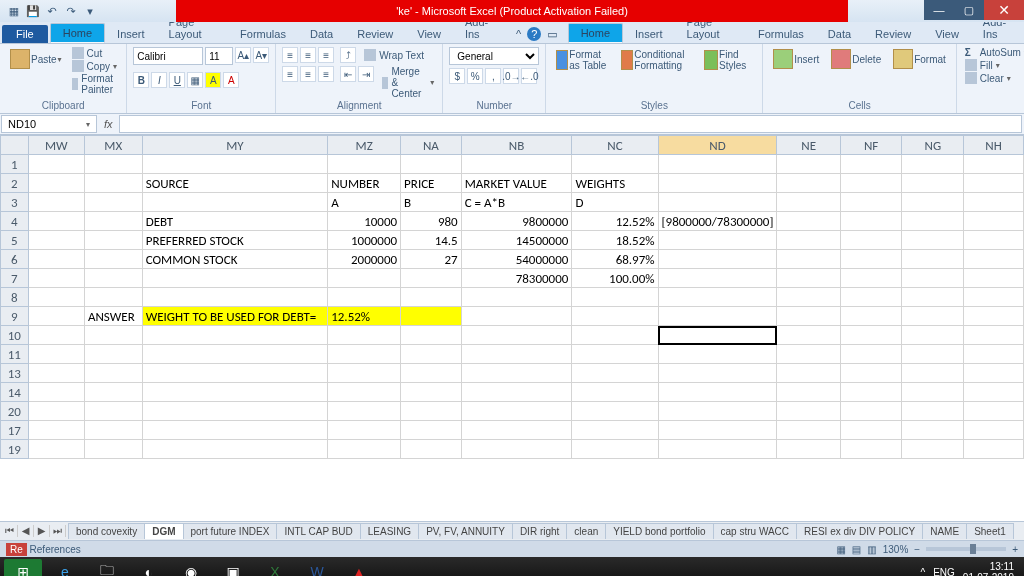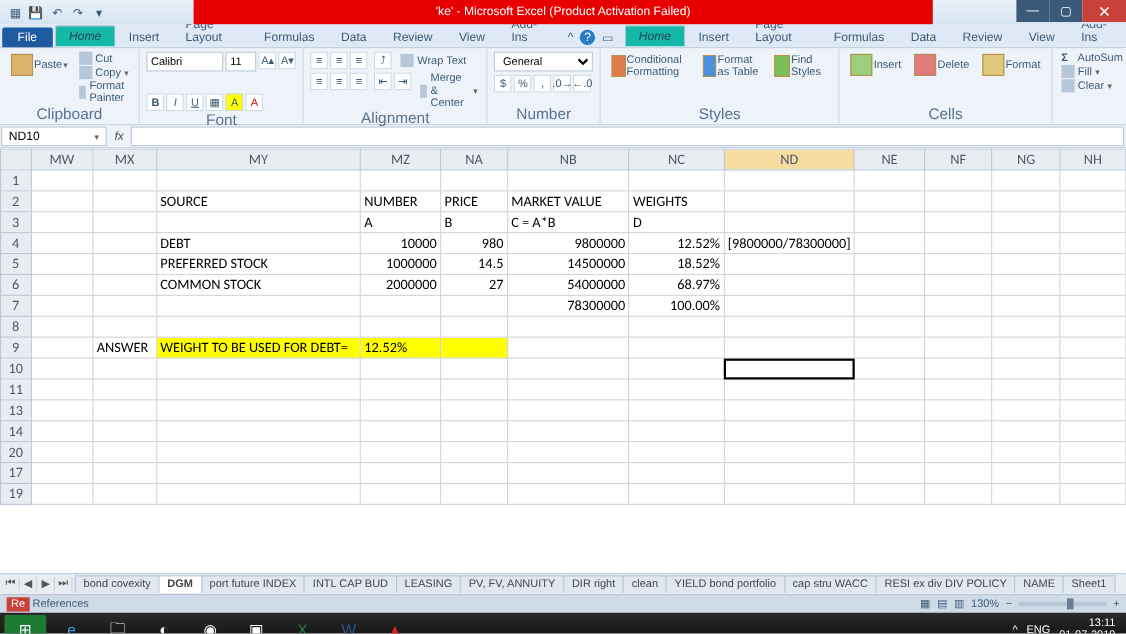--- a/index.html
+++ b/index.html
@@ -14,28 +14,28 @@
 .titlebar .wincontrols { position: absolute; right: 0; top: 0; display: flex; }
 .titlebar .wincontrols div { width: 30px; height: 20px; display: flex; align-items: center; justify-content: center; color: #fff; font-size: 11px; }
 .titlebar .wincontrols .min { background: #3b5a7a; color:#fff;}
 .titlebar .wincontrols .max { background: #3b5a7a; color:#fff;}
 .titlebar .wincontrols .close { background: #c8413b; color:#fff; width: 40px; font-size: 14px;}
 
 
 .ribbon-tabs { height: 22px; background: #dfe9f5; display: flex; align-items: flex-end; border-bottom: 1px solid #b7c6d8; padding-left: 2px; }
 .ribbon-tabs .file { background: #1e5aa0; color: #fff; padding: 3px 14px; font-size: 11px; border-radius: 2px 2px 0 0; margin-right: 2px; }
 .ribbon-tabs .tab { padding: 3px 12px; font-size: 11px; color: #3c5a78; cursor: default; }
-.ribbon-tabs .tab.active { background: #14b8a6; border: 1px solid #b7c6d8; border-bottom: 1px solid #f4f8fc; border-radius: 2px 2px 0 0; color: #2b4460; font-style: italic; }
+.ribbon-tabs .tab.active { background: #0ea5e9; border: 1px solid #b7c6d8; border-bottom: 1px solid #f4f8fc; border-radius: 2px 2px 0 0; color: #2b4460; }
 .ribbon-tabs .help { margin-left: auto; padding: 2px 10px; color: #3c5a78; display:flex; gap:6px; align-items:center;}
 .ribbon-tabs .help span{font-size:11px;}
 
 
 .ribbon { height: 70px; background: #eef3fa; border-bottom: 1px solid #b7c6d8; display: flex; font-size: 10px; color: #3c5a78; }
 .group { border-right: 1px solid #cdd9e8; padding: 3px 6px 0; display: flex; flex-direction: column; justify-content: space-between; }
-.group-label { text-align: center; font-size: 14px; color: #5a7290; padding-bottom: 2px;}
+.group-label { text-align: center; font-size: 10px; color: #5a7290; padding-bottom: 2px;}
 .group-body { display: flex; gap: 4px; align-items: flex-start; flex: 1; }
 .btn-big { display: flex; flex-direction: row; align-items: center; justify-content: center; padding: 2px 4px; gap: 1px; cursor:default;}
 .btn-big .icon { width: 20px; height: 20px; background: #dcb36a; border: 1px solid #b28f4a; }
 .stack { display: flex; flex-direction: column; gap: 1px; }
 .stack-item { display: flex; align-items: center; gap: 3px; padding: 0 2px; font-size: 10px; }
 .mini-icon { width: 12px; height: 12px; background: #b7c6d8; display: inline-block; }
 select.fake, .fake-input { border: 1px solid #b7c6d8; background: #fff; font-size: 10px; padding: 1px 3px; height: 18px;}
 .fake-input { width: 70px; }
 .icon-row { display: flex; gap: 2px; }
 .icon-row span { width: 16px; height: 16px; border: 1px solid #cdd9e8; background: #fff; display:inline-flex;align-items:center;justify-content:center;font-size:10px;}
@@ -155,21 +155,21 @@
         <div class="stack-item">
             <span class="mini-icon"></span>
             <span>Format Painter</span>
           </div>
       </div>
     </div>
     <div class="group-label">Clipboard</div>
   </div>
 
   <div class="group">
-    <div class="group-body" style="flex-direction:column;gap:20px;">
+    <div class="group-body" style="flex-direction:column;gap:7px;">
       <div style="display:flex;gap:2px;">
         <input class="fake-input" value="Calibri" style="">
         <input class="fake-input" style="width: 28px;" value="11">
         <span class="icon-row">
             <span>A▴</span>
             <span>A▾</span>
           </span>
       </div>
       <div class="icon-row">
         <span>
@@ -235,26 +235,26 @@
         <span>.0→</span>
         <span>←.0</span>
       </div>
     </div>
     <div class="group-label">Number</div>
   </div>
 
   <div class="group">
     <div class="group-body">
       <div class="btn-big">
+          <div class="icon" style="background:#4a90e0;"></div>
+          <span>Format as Table</span>
+        </div>
+      <div class="btn-big">
           <div class="icon" style="background:#e07b4a;"></div>
           <span>Conditional Formatting</span>
-        </div>
-      <div class="btn-big">
-          <div class="icon" style="background:#4a90e0;"></div>
-          <span>Format as Table</span>
         </div>
       <div class="btn-big">
           <div class="icon" style="background:#7bbf5a;"></div>
           <span>Find Styles</span>
         </div>
     </div>
     <div class="group-label">Styles</div>
   </div>
 
   <div class="group">

